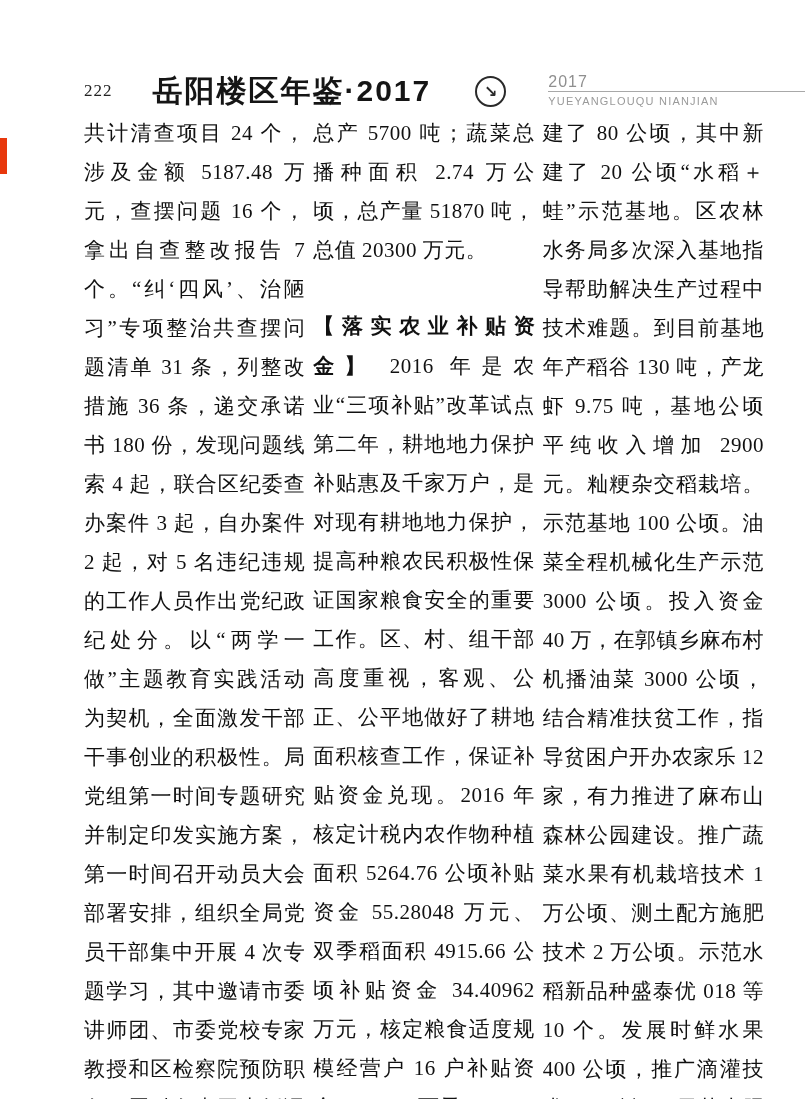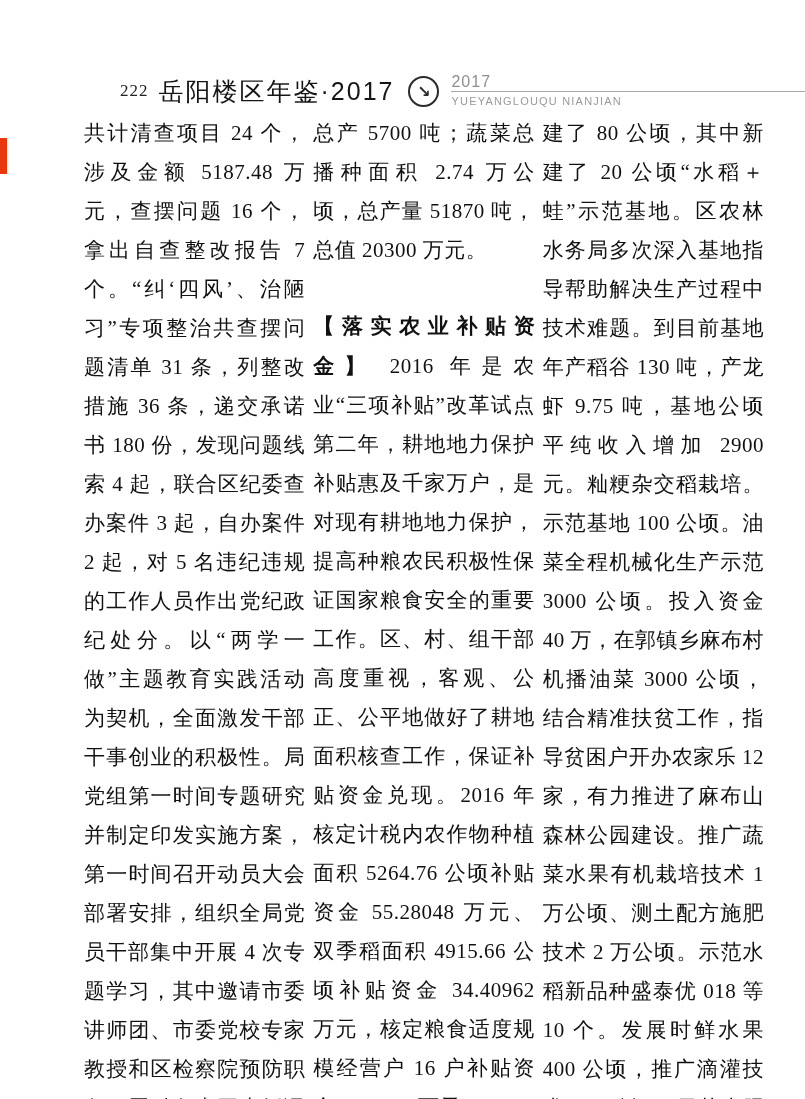--- a/index.html
+++ b/index.html
@@ -7,26 +7,26 @@
     width:805px;height:1099px;position:relative;background:#ffffff;
     font-family:"Liberation Serif","DejaVu Serif",serif;color:#111;
     overflow:hidden;
   }
   
   .edge-tab{position:absolute;left:0;top:138px;width:7px;height:36px;background:#e8380d;}
 
   
   .header{
     position:absolute;left:0;top:70px;width:805px;height:42px;
-    display:flex;align-items:center;padding-left:120px;box-sizing:border-box;
+    display:flex;align-items:center;padding-left:84px;box-sizing:border-box;gap:30px;
   }
   .pagenum{font-size:17px;color:#222;margin-right:10px;letter-spacing:1px;}
   .title{
     font-family:"Liberation Sans","DejaVu Sans",sans-serif;
-    font-weight:normal;font-size:25px;color:#151515;margin:0 14px 0 0;letter-spacing:2px;
+    font-weight:bold;font-size:30px;color:#151515;margin:0 14px 0 0;letter-spacing:2px;
   }
   .logo-circle{
     width:27px;height:27px;border:2px solid #2a2a2a;border-radius:50%;
     display:flex;align-items:center;justify-content:center;
     font-size:16px;font-weight:bold;color:#2a2a2a;margin-right:12px;flex:none;
     font-family:"DejaVu Sans",sans-serif;
   }
   .hright{flex:1;display:flex;flex-direction:column;justify-content:center;}
   .hyear{
     font-family:"Liberation Sans","DejaVu Sans",sans-serif;

